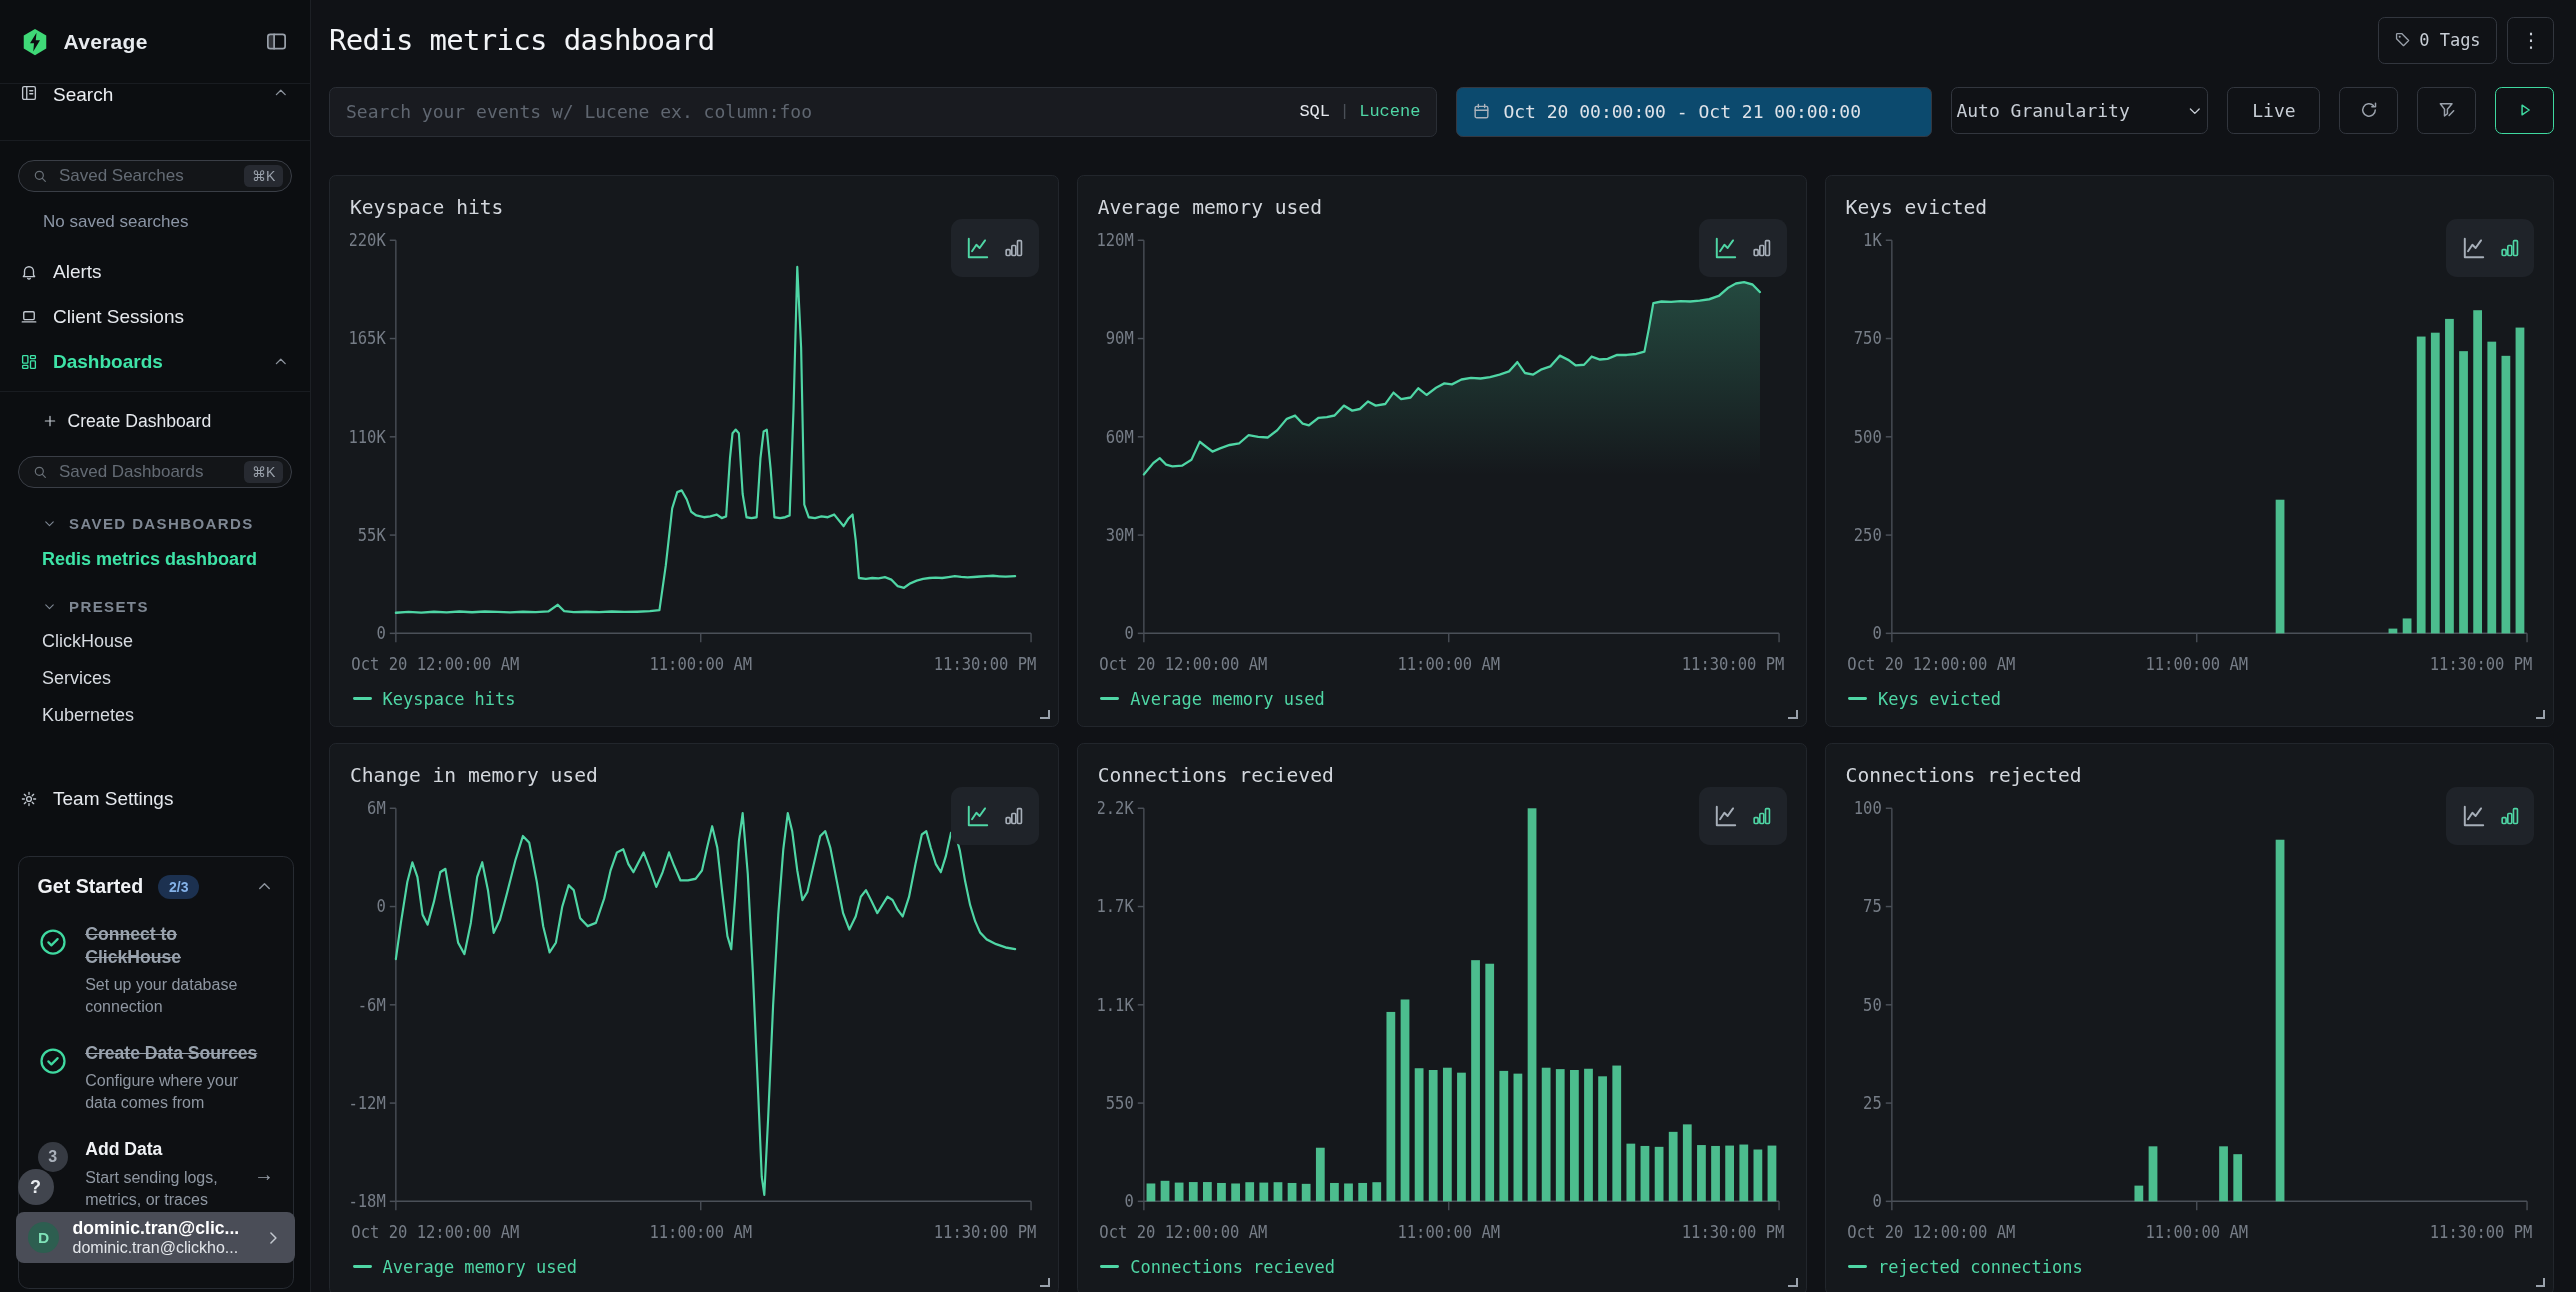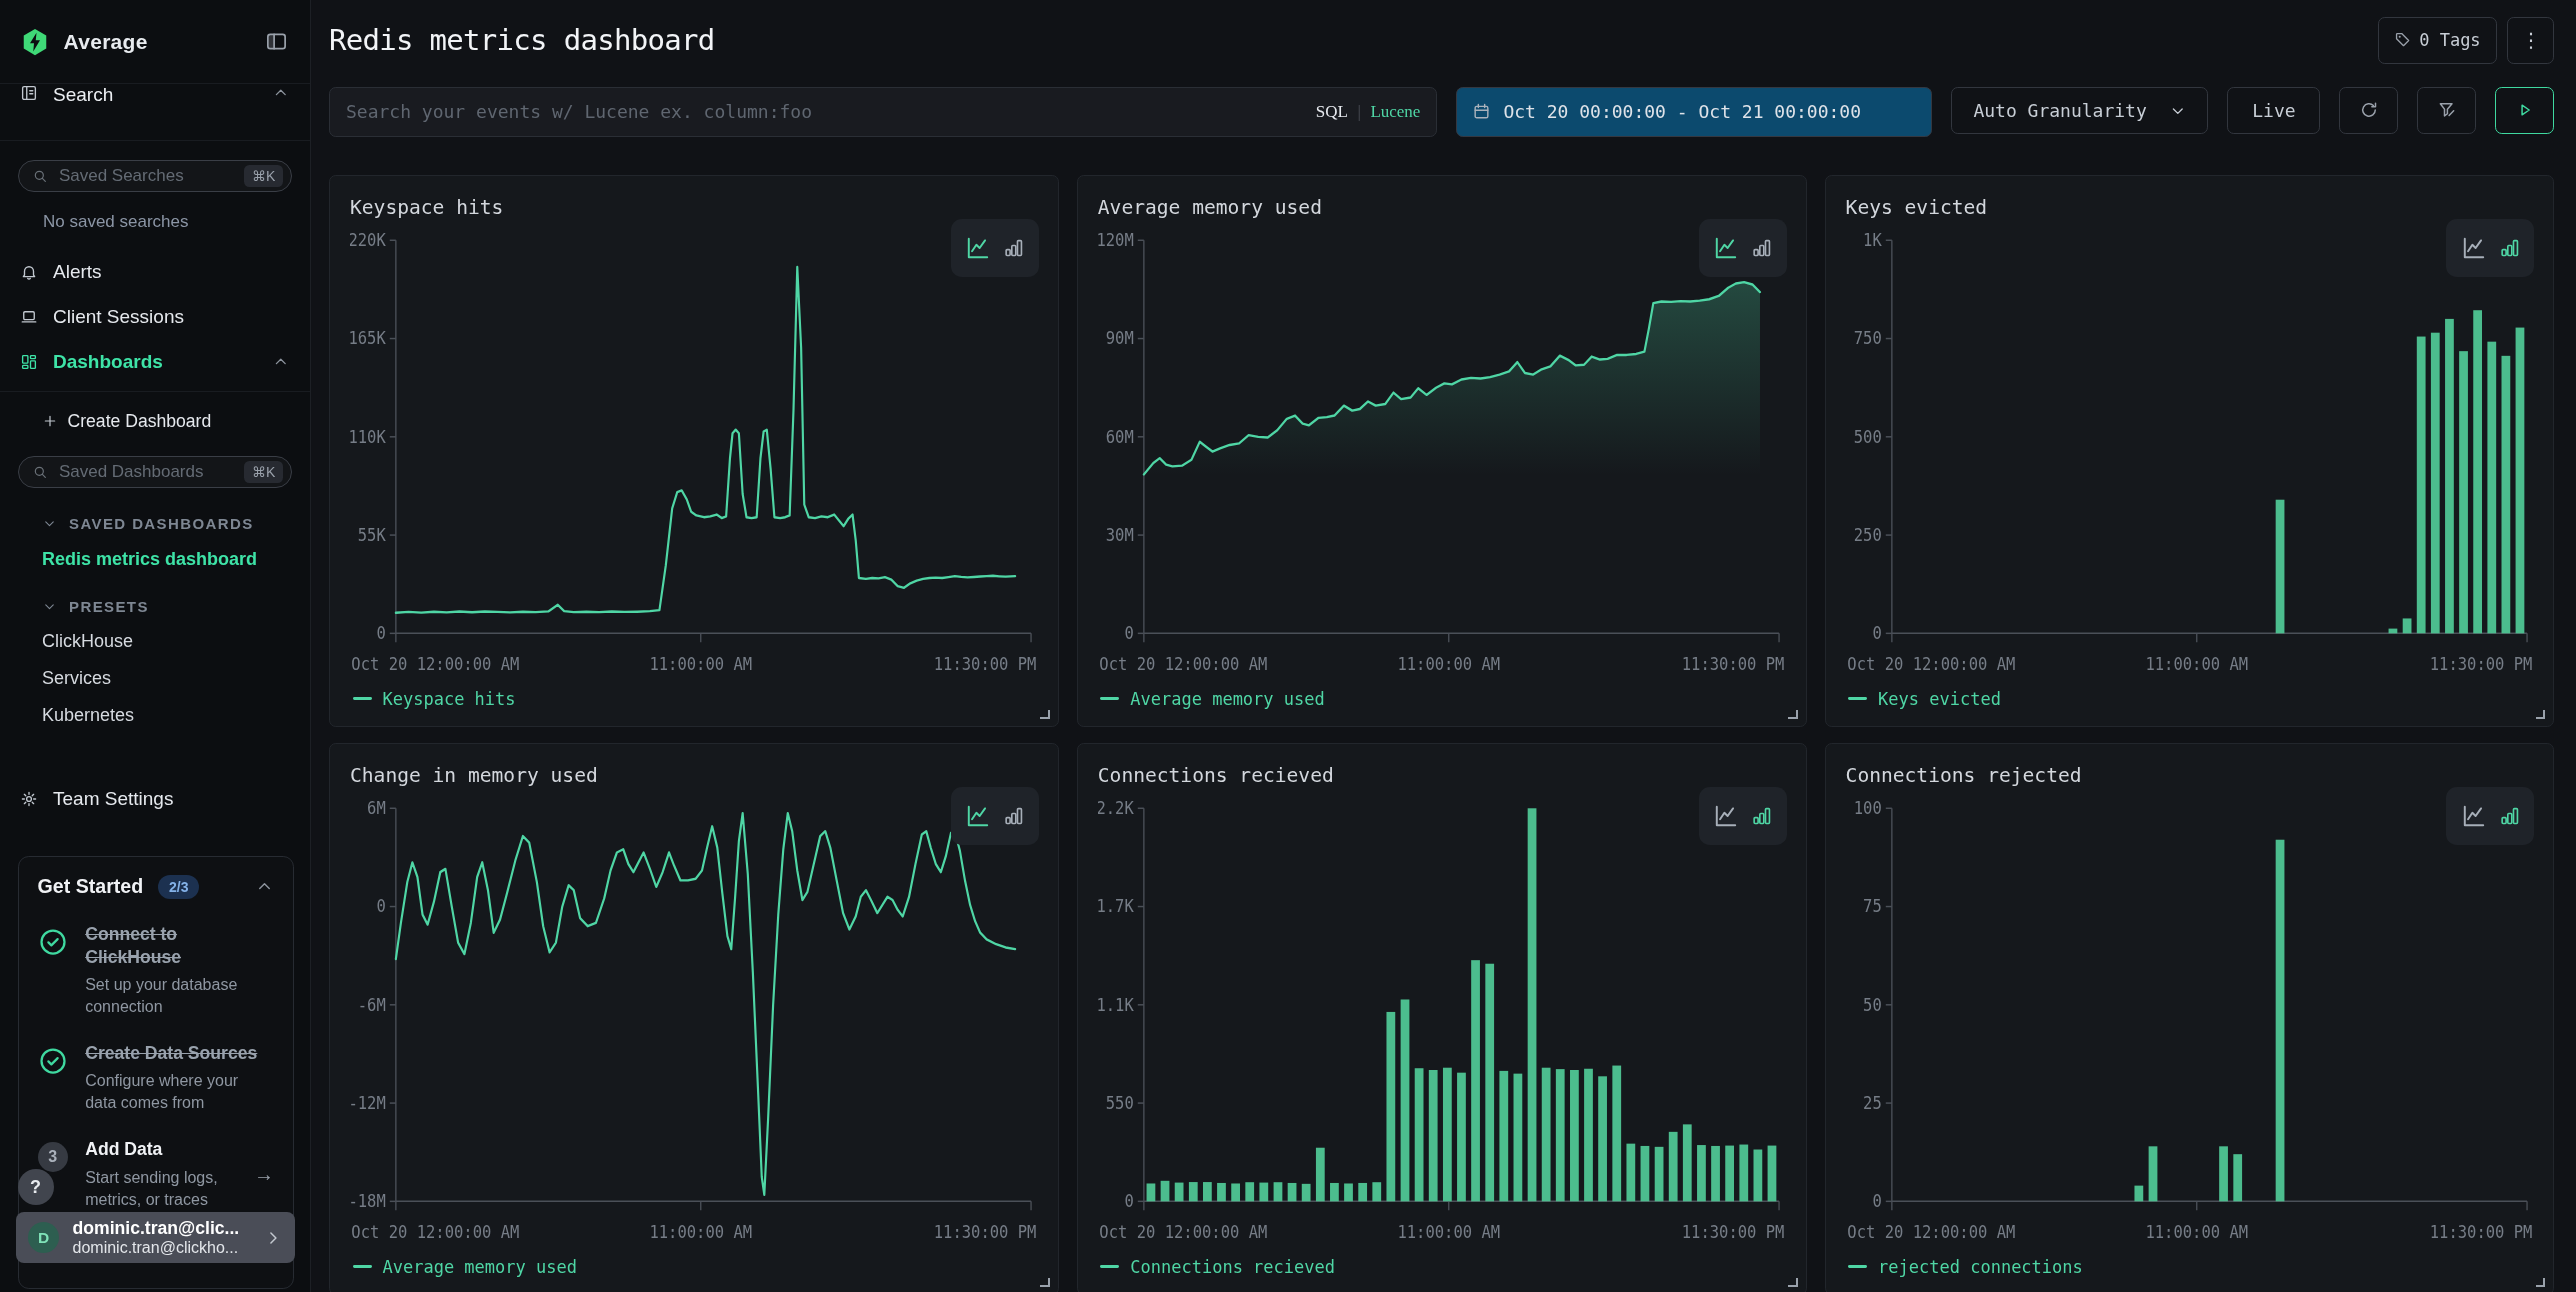--- a/index.html
+++ b/index.html
@@ -76,28 +76,28 @@
   .title-row{position:relative;height:80px;padding:0 21.6px 0 18px;display:flex;align-items:center}
   .page-title{font-family:var(--mono);font-size:29px;font-weight:500;color:#f2f4f7;letter-spacing:-0.7px}
   .title-actions{margin-left:auto;display:flex;gap:10.8px;align-items:center}
   .btn{display:flex;align-items:center;justify-content:center;gap:8px;height:47px;border:0.7px solid #32363e;border-radius:6.8px;background:transparent;color:#c8ced6;font-family:var(--mono);font-size:17px;padding:0 15px;cursor:pointer}
   .btn .icon20{width:17.6px;height:17.6px;color:#9aa1ab}
   .kebab{width:47px;padding:0;font-size:20px;color:#c8ced6}
 
   .filter-row{display:flex;gap:19px;padding:0 21.6px 0 18px;height:50px;margin-top:6.8px}
   .search-input{flex:1;display:flex;align-items:center;background:#191b20;border:0.7px solid #2a2e35;border-radius:6.8px;padding:0 16px;cursor:text}
   .search-input .ph{font-family:var(--mono);font-size:18px;color:#5f6670;flex:1;white-space:nowrap;overflow:hidden}
-  .lang-toggle{display:flex;align-items:center;gap:9.5px;font-family:Liberation Serif, serif;font-size:17px}
+  .lang-toggle{display:flex;align-items:center;gap:9.5px;font-family:Liberation Mono, monospace;font-size:17px}
   .lang-sql{color:#e6e9ee;cursor:pointer}
   .lang-sep{color:#4a4f57}
   .lang-lucene{color:var(--green);cursor:pointer}
   .date-input{width:476px;display:flex;align-items:center;gap:12px;background:#0c4a6e;border:0.7px solid #343841;border-radius:6.8px;padding:0 15px;cursor:pointer}
   .date-input .icon20{width:19px;height:19px;color:#aab2bc;flex:0 0 auto}
   .date-input .val{font-family:var(--mono);font-size:18px;color:#dfe3e9;white-space:nowrap}
-  .gran-btn{width:257px;justify-content:space-between;font-size:18px;padding:0 21px}
+  .gran-btn{width:257px;justify-content:space-between;font-size:18px;padding:0 4px}
   .gran-btn .chev{color:#c8ced6}
   .live-btn{width:93px;font-size:18px}
   .sq{width:59px;padding:0}
   .play-btn{border-color:#3fd9a0}
   .play-btn .icon20{color:#3fd9a0;width:20px;height:20px}
 
   
   .grid{display:grid;grid-template-columns:repeat(3,1fr);grid-auto-rows:552px;gap:16px 18px;padding:0 21.6px 0 18px;margin-top:38px}
   .panel{position:relative;background:var(--panel);border:0.7px solid var(--border);border-radius:6.8px;padding:20px 20px 9.5px;display:flex;flex-direction:column}
   .panel-title{font-family:var(--mono);font-size:19.6px;color:#d3d7dd;cursor:default}

